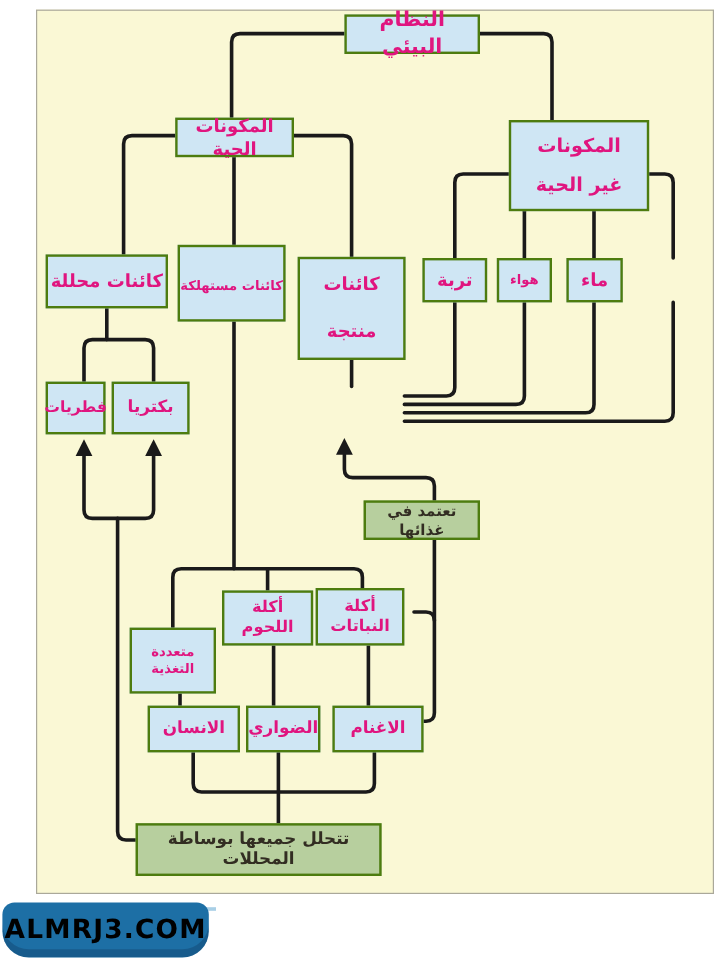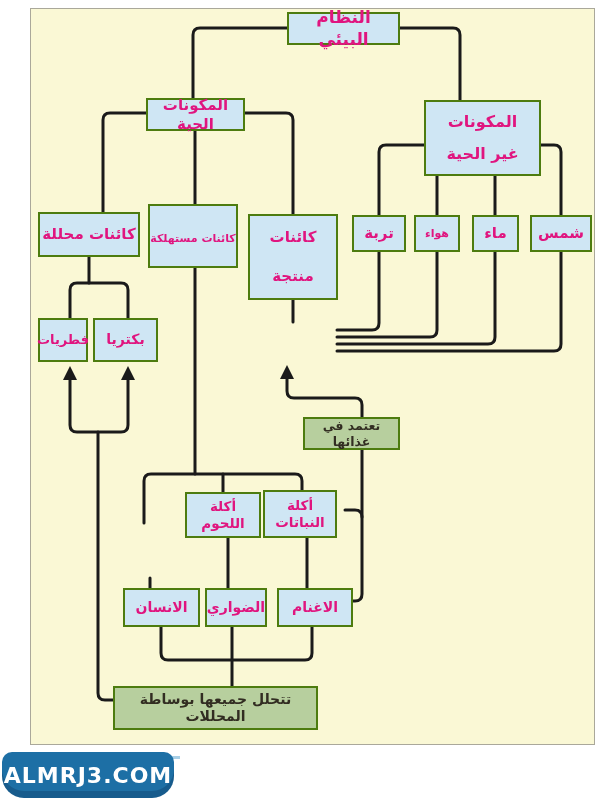--- a/index.html
+++ b/index.html
@@ -19,21 +19,21 @@
     color:#e0157f; font-weight:bold; line-height:1.25;
   }
   .node span { display:block; direction:rtl; }
   .node.green { background:#b7cf9e; color:#322d22; }
   .node.top-align { align-items:center; padding-top:5px; }
   .badge {
     position:absolute; left:2px; top:752px; width:172px; height:46px; z-index:3;
     background:#1d6fa5; border-radius:10px 10px 22px 22px;
     box-shadow: inset 0 -7px 0 rgba(0,0,30,0.18);
     display:flex; align-items:center; justify-content:center;
-    color:#ffffff; font-weight:bold; font-size:22px; letter-spacing:1px;
+    color:#000000; font-weight:bold; font-size:22px; letter-spacing:1px;
   }
   .badge-stripe {
     position:absolute; left:8px; top:756px; width:172px; height:3px;
     background:#a8cfe6; z-index:2;
   }
 </style>
 </head>
 <body>
 
 <div id="page">
@@ -94,23 +94,20 @@
   </div>
 
   <div class="node" style="left:414px;top:215px;width:46px;height:37px;font-size:11px">
     <span>هواء</span>
   </div>
 
   <div class="node" style="left:472px;top:215px;width:47px;height:37px;font-size:15px">
     <span>ماء</span>
   </div>
 
-  <div class="node" style="left:530px;top:215px;width:62px;height:37px;font-size:15px">
-    <span>شمس</span>
-  </div>
 
   <div class="node" style="left:38px;top:212px;width:102px;height:45px;font-size:15px">
     <span>كائنات محللة</span>
   </div>
 
   <div class="node top-align" style="left:148px;top:204px;width:90px;height:64px;font-size:11px">
     <span>كائنات مستهلكة</span>
   </div>
 
   <div class="node" style="left:248px;top:214px;width:90px;height:86px;font-size:15px;line-height:2.6">
@@ -131,20 +128,23 @@
   </div>
 
   <div class="node" style="left:263px;top:490px;width:74px;height:48px;font-size:13.5px">
     <span>أكلة النباتات</span>
   </div>
 
   <div class="node" style="left:185px;top:492px;width:76px;height:46px;font-size:13.5px">
     <span>أكلة اللحوم</span>
   </div>
 
+  <div class="node" style="left:108px;top:523px;width:72px;height:55px;font-size:11px">
+    <span>متعددة التغذية</span>
+  </div>
 
   <div class="node" style="left:277px;top:588px;width:76px;height:39px;font-size:14px">
     <span>الاغنام</span>
   </div>
 
   <div class="node" style="left:205px;top:588px;width:62px;height:39px;font-size:14px">
     <span>الضواري</span>
   </div>
 
   <div class="node" style="left:123px;top:588px;width:77px;height:39px;font-size:14px">

